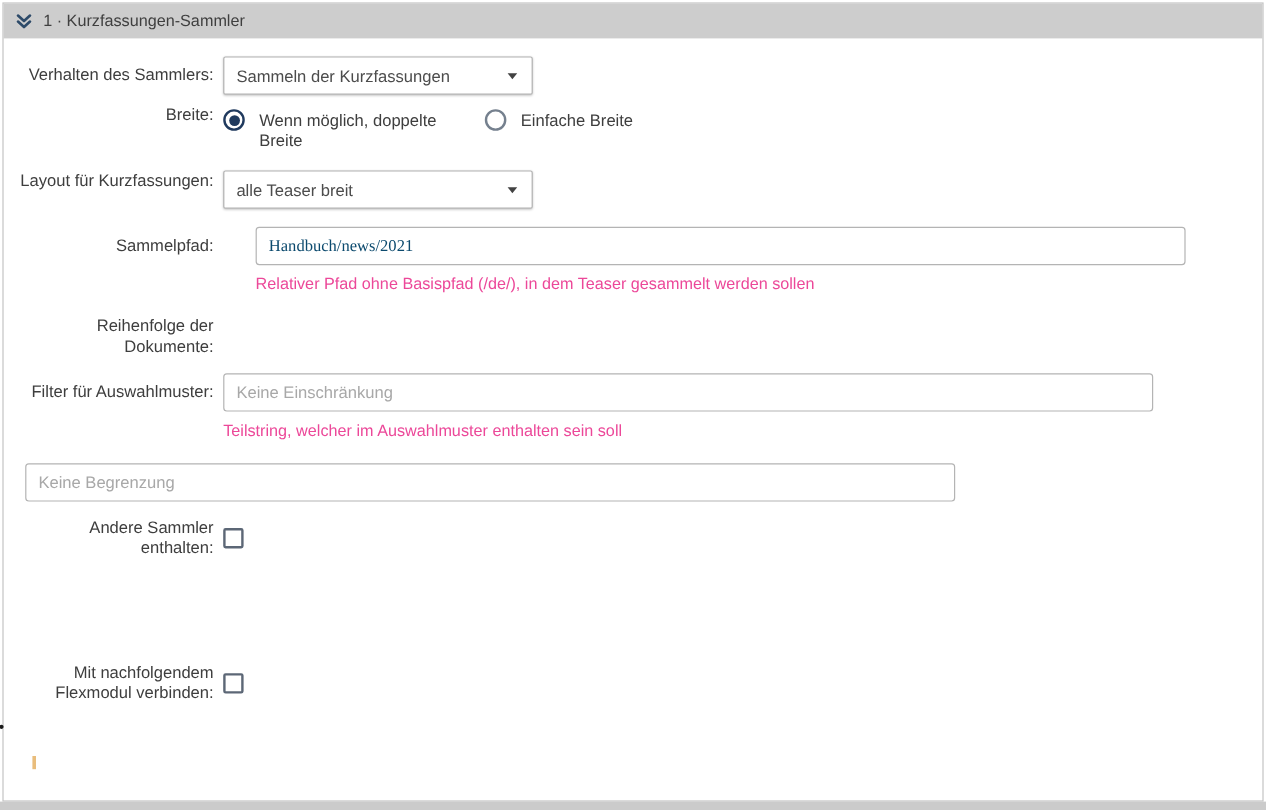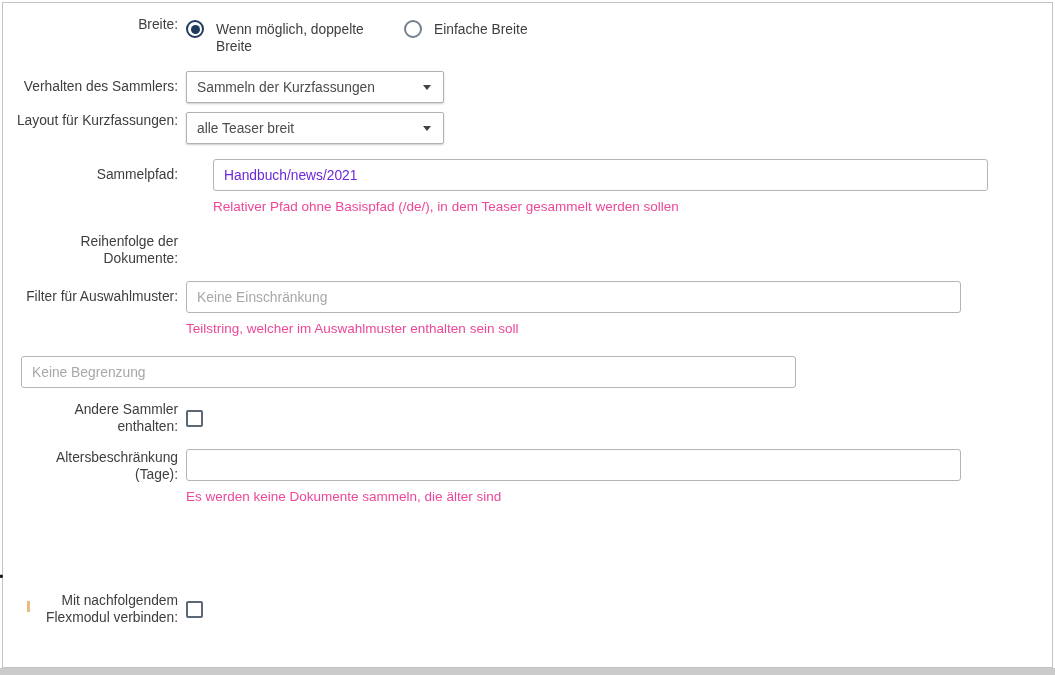--- a/index.html
+++ b/index.html
@@ -61,21 +61,21 @@
     border-top:5.5px solid #424242; flex:0 0 auto;
   }
 
   
   input.text {
     width:775px; height:32px; border:1px solid #b4b4b4; border-radius:3px;
     padding:0 10px; font-size:13.8px; color:#14532d; background:#fff; outline:none;
     font-family:"Liberation Sans","DejaVu Sans",sans-serif;
   }
   input.text::placeholder { color:#a8a8a8; opacity:1; }
-  input.text.gray-value { color:#6d28d9; }
+  input.text.gray-value { color:#0c4a6e;font-family:Liberation Serif, serif; }
 
   .hint { color:#ec4899; font-size:13.5px; margin-top:8px; line-height:16px; }
 
   
   .checkbox {
     width:17px; height:17px; border:2px solid #5c6776; border-radius:2px;
     background:#fff; cursor:pointer;
   }
   .cb-pad { padding-top:8px; }
 
@@ -93,44 +93,53 @@
   }
   .insert-marker {
     position:absolute; left:24px; top:598px; width:2.5px; height:11px; background:#e9bd7c;
   }
 </style>
 </head>
 <body>
 
 <div class="module-panel">
 
+  <div class="module-header">
+    <span class="chevrons">
+      <svg width="14" height="14" viewBox="0 0 14 14" fill="none">
+        <polyline points="2,2 7,6.5 12,2" stroke="#2d4a69" stroke-width="2.2" stroke-linecap="round" stroke-linejoin="round"></polyline>
+        <polyline points="2,7 7,11.5 12,7" stroke="#2d4a69" stroke-width="2.2" stroke-linecap="round" stroke-linejoin="round"></polyline>
+      </svg>
+    </span>
+    <span>1 · Kurzfassungen-Sammler</span>
+  </div>
 
   <div class="content">
+
+    <div class="row r-select1">
+      <div class="lbl pad1">Verhalten des Sammlers:</div>
+      <div class="ctrl selectbox" role="combobox">
+        <span class="sel-text">Sammeln der Kurzfassungen</span>
+        <span class="caret"></span>
+      </div>
+    </div>
 
     <div class="row radio-row">
       <div class="lbl">Breite:</div>
       <div class="radio-group">
         <div class="radio-option">
           <span class="radio" role="radio" aria-checked="true">
               <span class="dot"></span>
             </span>
           <span class="radio-label wrap">Wenn möglich, doppelte Breite</span>
         </div>
         <div class="radio-option">
           <span class="radio" role="radio" aria-checked="false"></span>
           <span class="radio-label">Einfache Breite</span>
         </div>
-      </div>
-    </div>
-
-    <div class="row r-select1">
-      <div class="lbl pad1">Verhalten des Sammlers:</div>
-      <div class="ctrl selectbox" role="combobox">
-        <span class="sel-text">Sammeln der Kurzfassungen</span>
-        <span class="caret"></span>
       </div>
     </div>
 
     <div class="row">
       <div class="lbl pad2">Layout für Kurzfassungen:</div>
       <div class="ctrl selectbox" role="combobox">
         <span class="sel-text">alle Teaser breit</span>
         <span class="caret"></span>
       </div>
     </div>
@@ -161,27 +170,20 @@
       </div>
     </div>
 
     <div class="row r-andere">
       <div class="lbl">Andere Sammler enthalten:</div>
       <div class="ctrl cb-pad">
         <div class="checkbox" role="checkbox" aria-checked="false"></div>
       </div>
     </div>
 
-    <div class="row">
-      <div class="lbl pad2">Altersbeschränkung (Tage):</div>
-      <div class="ctrl">
-        <input class="text" type="text" value="" style="">
-        <div class="hint">Es werden keine Dokumente sammeln, die älter sind</div>
-      </div>
-    </div>
 
     <span class="list-bullet">•</span>
     <span class="insert-marker"></span>
 
     <div class="row r-flex">
       <div class="lbl">Mit nachfolgendem Flexmodul verbinden:</div>
       <div class="ctrl cb-pad">
         <div class="checkbox" role="checkbox" aria-checked="false"></div>
       </div>
     </div>

